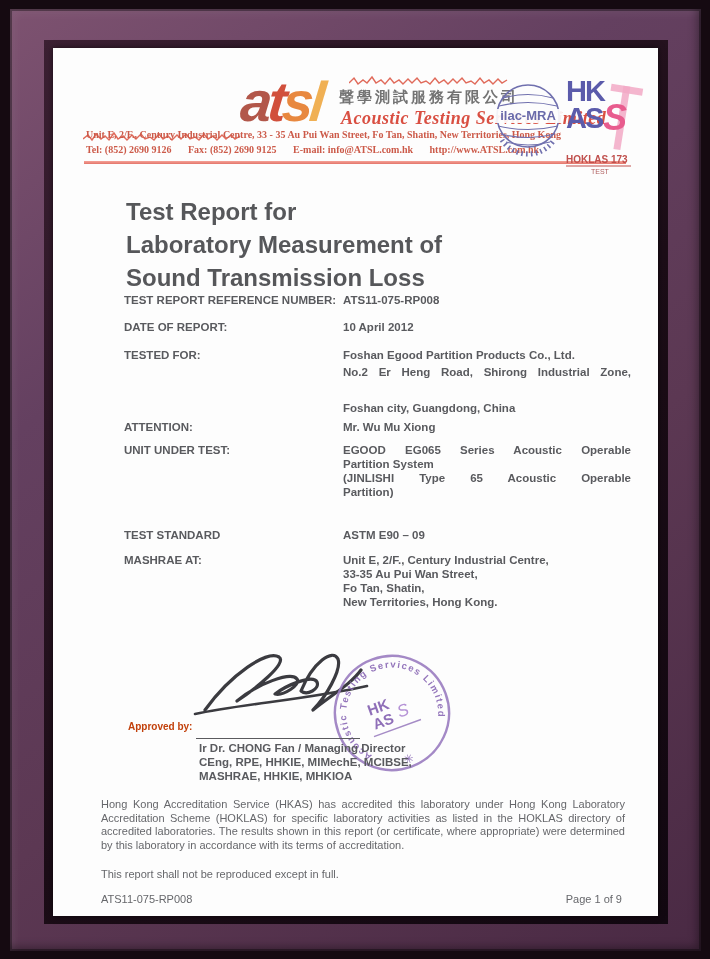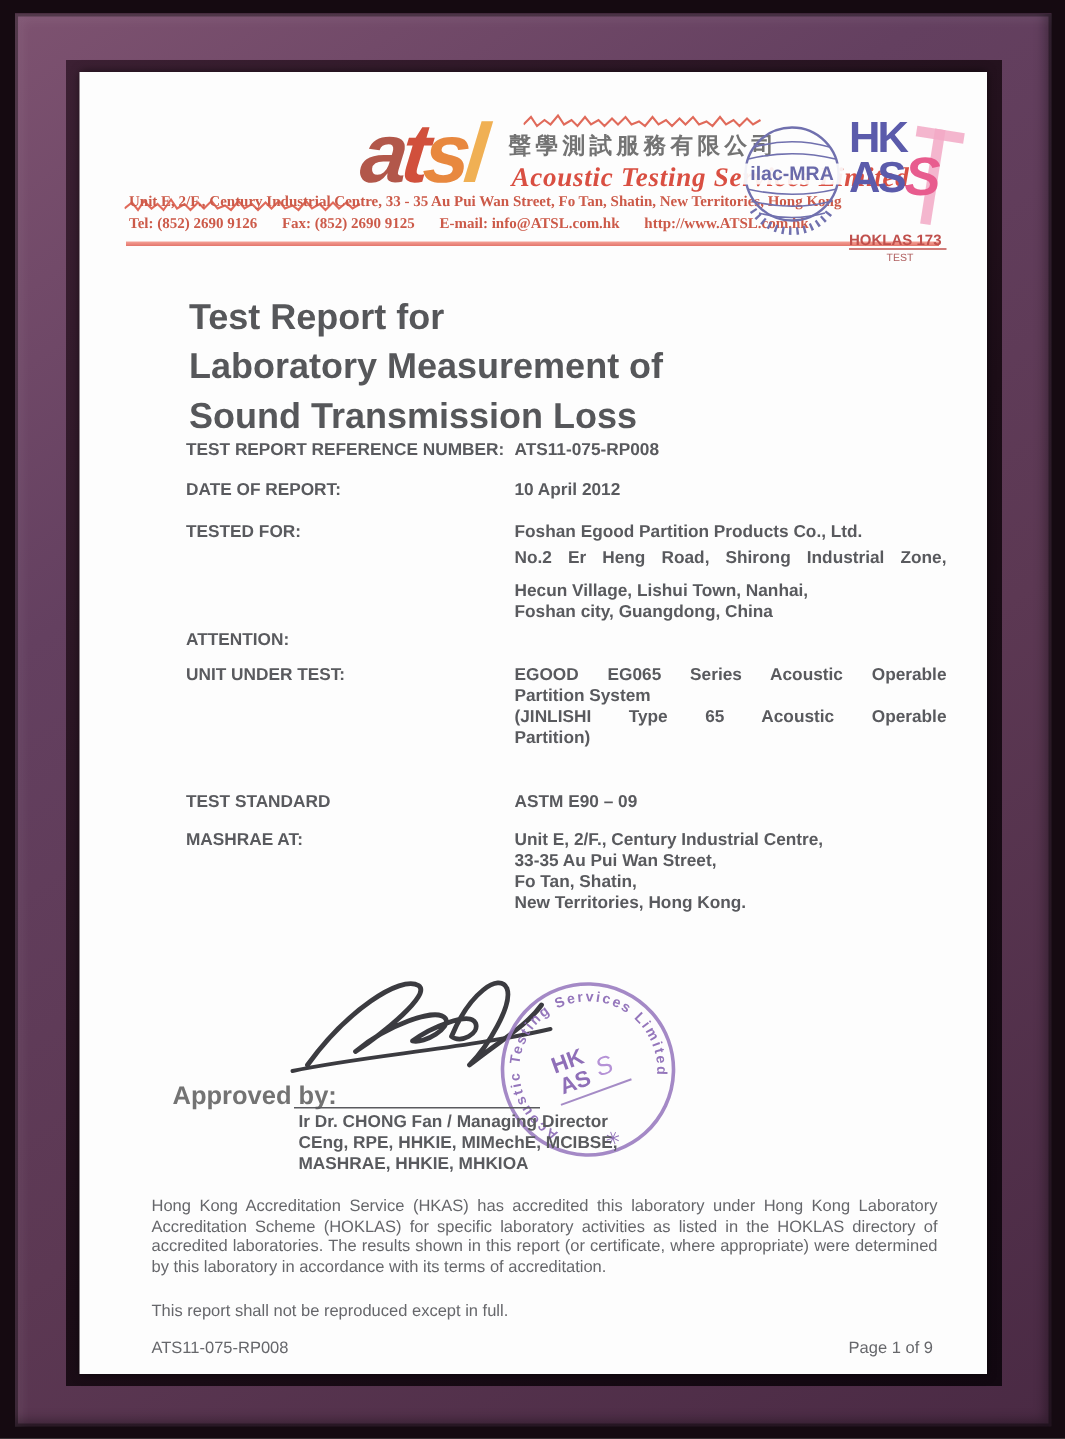--- a/index.html
+++ b/index.html
@@ -32,21 +32,21 @@
   .divider{position:absolute;left:31px;top:113px;width:542px;height:3px;
     background:linear-gradient(#f5a297,#e3756b);}
 
   
   .title-line{position:absolute;left:73px;color:#56575a;font-weight:bold;font-size:24px;}
   .lbl{position:absolute;left:71px;color:#595a5e;font-weight:bold;font-size:11.5px;white-space:nowrap;}
   .val{position:absolute;left:290px;width:288px;color:#595a5e;font-weight:bold;font-size:11.5px;white-space:nowrap;}
   .just{white-space:normal;text-align:justify;text-align-last:justify;}
 
   
-  .approved-by{position:absolute;left:62px;top:673px;color:#737373;font-weight:bold;font-size:17px;}
+  .approved-by{position:absolute;left:75px;top:673px;color:#c2410c;font-weight:bold;font-size:10px;}
   .sig-line{position:absolute;left:143px;top:690px;width:164px;height:1px;background:#5a5a5e;}
   .appr-name{position:absolute;left:146px;top:694px;color:#595a5e;font-weight:bold;font-size:11.5px;white-space:nowrap;}
   .appr-q1{position:absolute;left:146px;top:708px;color:#595a5e;font-weight:bold;font-size:11.5px;white-space:nowrap;}
   .appr-q2{position:absolute;left:146px;top:722px;color:#595a5e;font-weight:bold;font-size:11.5px;white-space:nowrap;}
 
   
   .accred{position:absolute;left:48px;top:750px;width:524px;color:#66676b;font-size:11px;
     line-height:13.5px;text-align:justify;}
   .note{position:absolute;left:48px;top:820px;color:#66676b;font-size:11px;}
   .ref{position:absolute;left:48px;top:845px;color:#66676b;font-size:11px;}
@@ -117,24 +117,24 @@
     <div class="lbl" style="top:246px">TEST REPORT REFERENCE NUMBER:</div>
     <div class="val" style="top:246px">ATS11-075-RP008</div>
 
     <div class="lbl" style="top:273px">DATE OF REPORT:</div>
     <div class="val" style="top:273px">10 April 2012</div>
 
     <div class="lbl" style="top:301px">TESTED FOR:</div>
     <div class="val" style="top:301px">Foshan Egood Partition Products Co., Ltd.</div>
 
     <div class="val just" style="top:318px">No.2 Er Heng Road, Shirong Industrial Zone,</div>
-    <div class="val" style="top:340px">Hecun Village, Lishui Town, Nanhai,</div>
     <div class="val" style="top:354px">Foshan city, Guangdong, China</div>
 
     <div class="lbl" style="top:373px">ATTENTION:</div>
+    <div class="val" style="top:373px">Mr. Wu Mu Xiong</div>
 
     <div class="lbl" style="top:396px">UNIT UNDER TEST:</div>
     <div class="val just" style="top:396px">EGOOD EG065 Series Acoustic Operable</div>
     <div class="val" style="top:410px">Partition System</div>
     <div class="val just" style="top:424px">(JINLISHI Type 65 Acoustic Operable</div>
     <div class="val" style="top:438px">Partition)</div>
 
     <div class="lbl" style="top:481px">TEST STANDARD</div>
     <div class="val" style="top:481px">ASTM E90 – 09</div>
 

